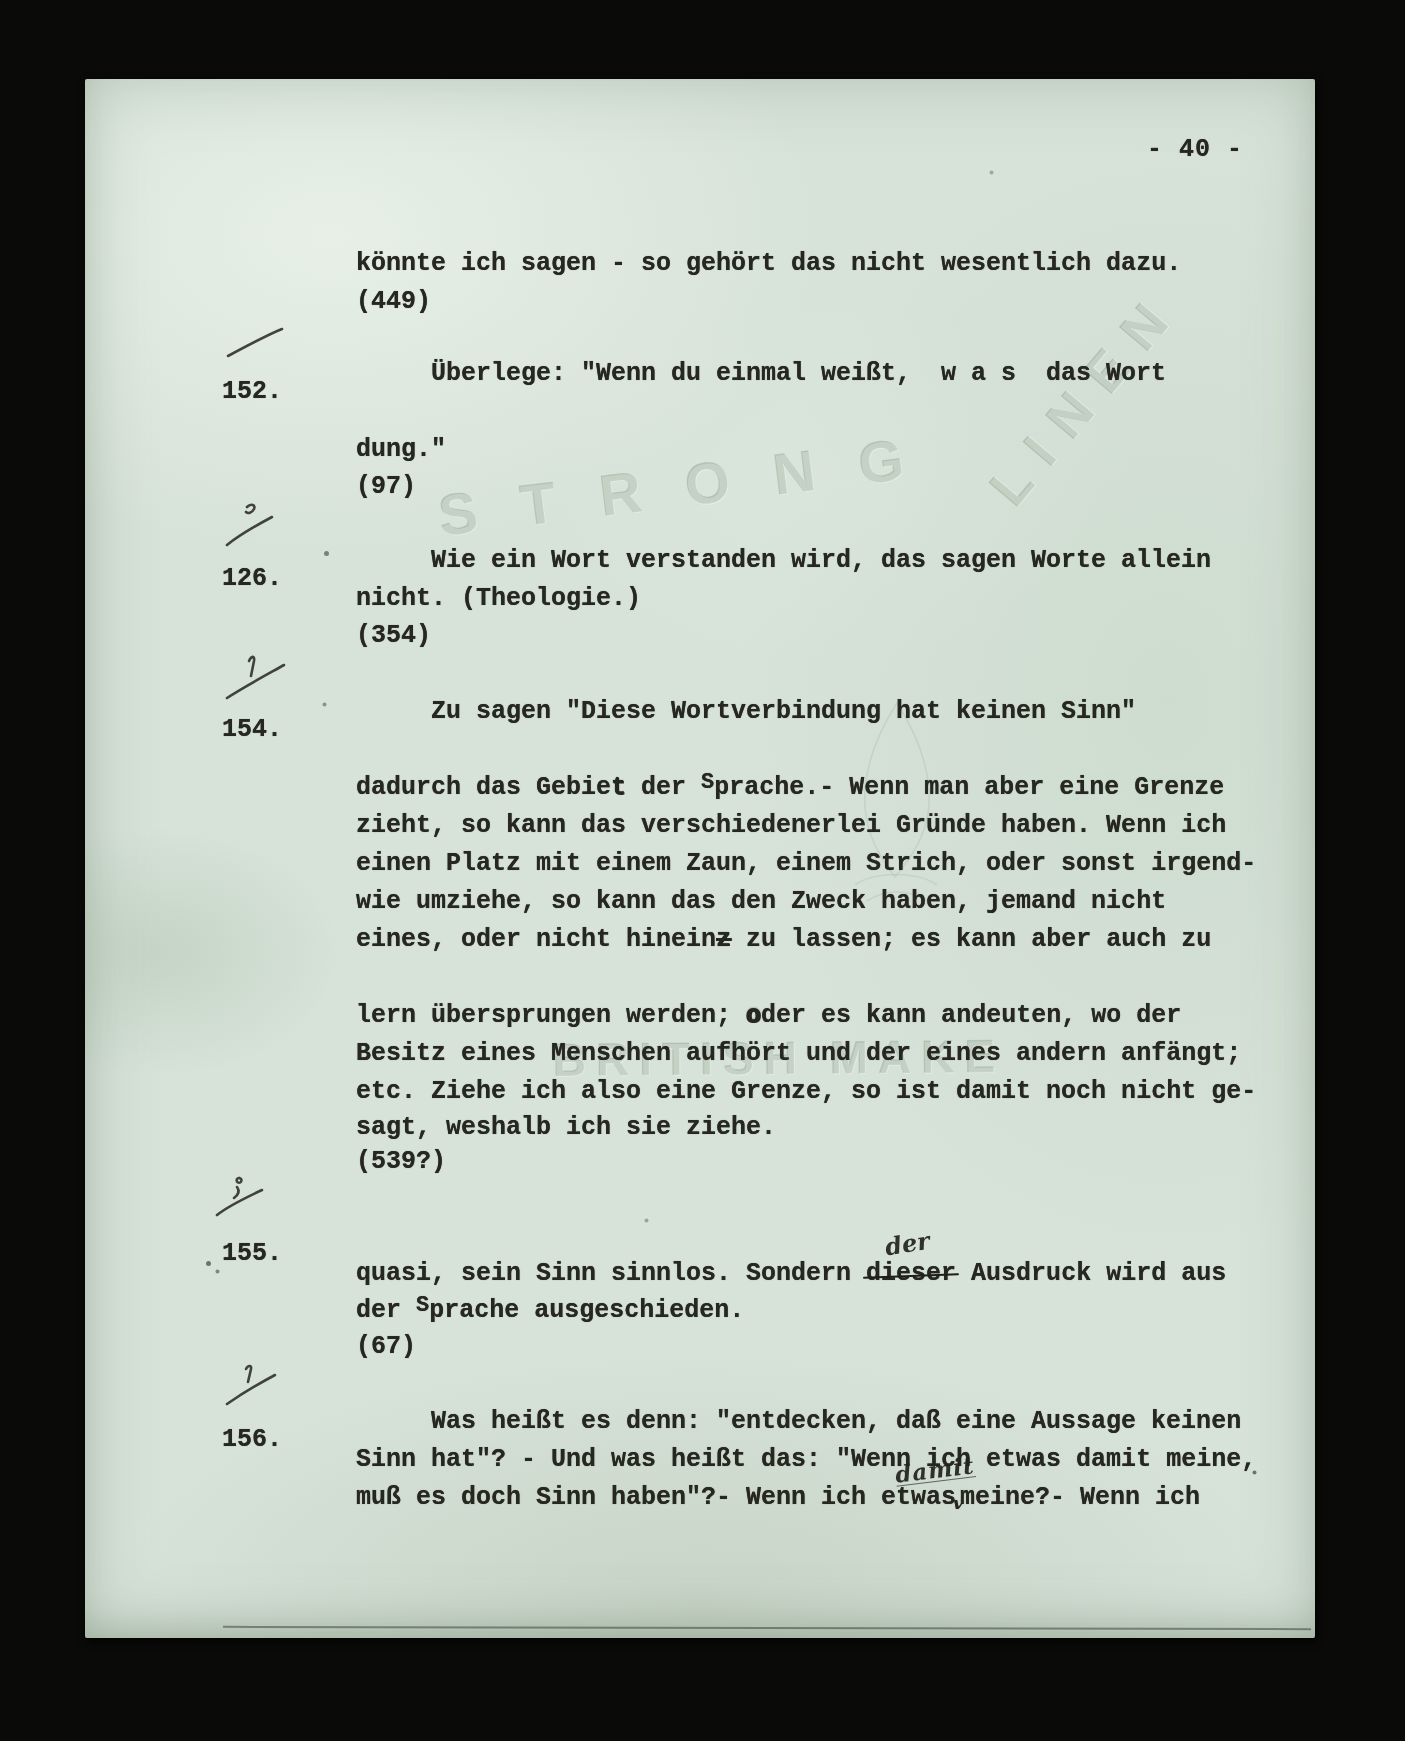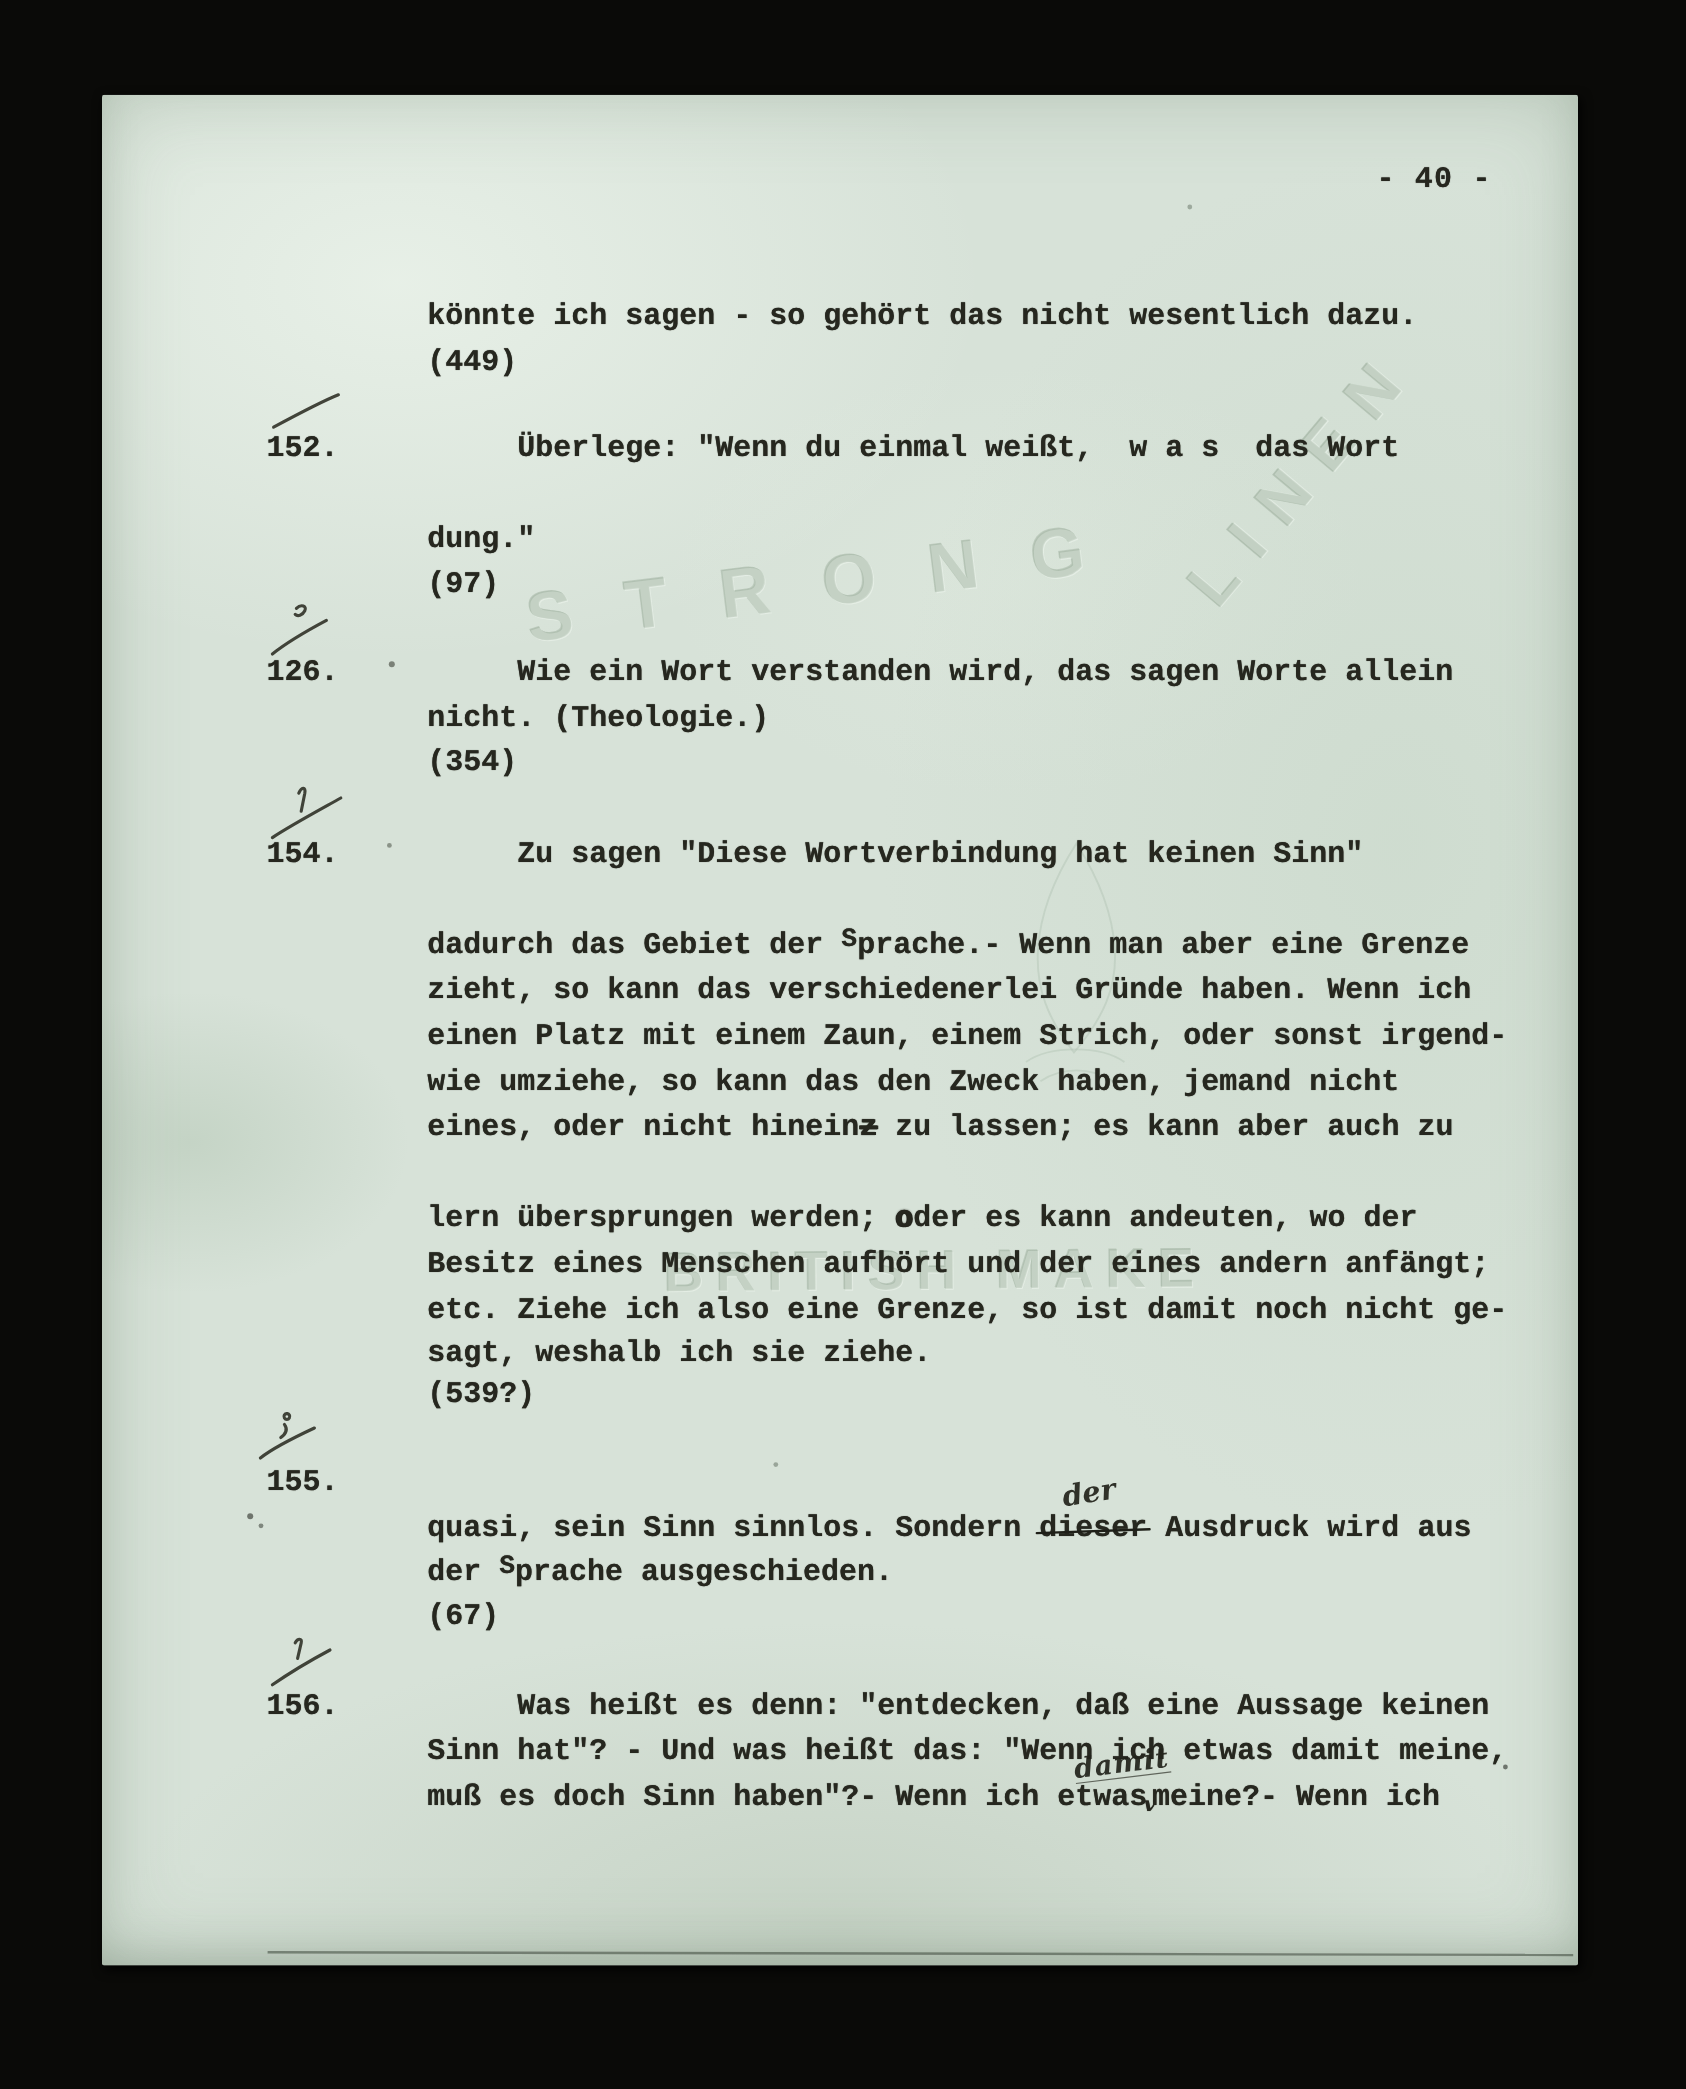--- a/index.html
+++ b/index.html
@@ -19,21 +19,21 @@
            radial-gradient(ellipse 420px 260px at 62% 26%, rgba(225,235,224,0.40), transparent 70%);
          box-shadow: inset 0 0 70px rgba(110,132,110,0.30), inset 0 -18px 40px -14px rgba(95,115,95,0.35),
                      2px 3px 9px rgba(0,0,0,0.9);
          border-radius:2px;}
 
   .ln{position:absolute;left:271px;white-space:pre;
       font:700 25px/28px "Liberation Mono","DejaVu Sans Mono",monospace;
       color:#26271f;letter-spacing:0;
       text-shadow:0 0 0.7px rgba(38,39,30,0.85);}
   .ind{left:346px;}
-  .num{left:137px;}
+  .num{left:137px;margin-top:18px;}
 
   .sup{position:relative;top:-6px;font-size:22px;}
   .xo{text-decoration:line-through;text-decoration-thickness:3px;
       text-shadow:0.8px 0 0 currentColor,0 0 1px currentColor;}
   .blot{text-shadow:0 0 1.6px currentColor,0.9px 0.9px 0 currentColor,-0.9px 0.6px 0 currentColor;}
   .blot-light{text-shadow:0 0 1px currentColor,0.7px 0.5px 0 currentColor;}
   .pen-strike{position:relative;}
   .pen-strike::after{content:"";position:absolute;left:-3px;right:-3px;top:54%;height:2.4px;
       background:#1e1f18;transform:rotate(-2deg);border-radius:2px;}
   .pen-ul{position:relative;}

